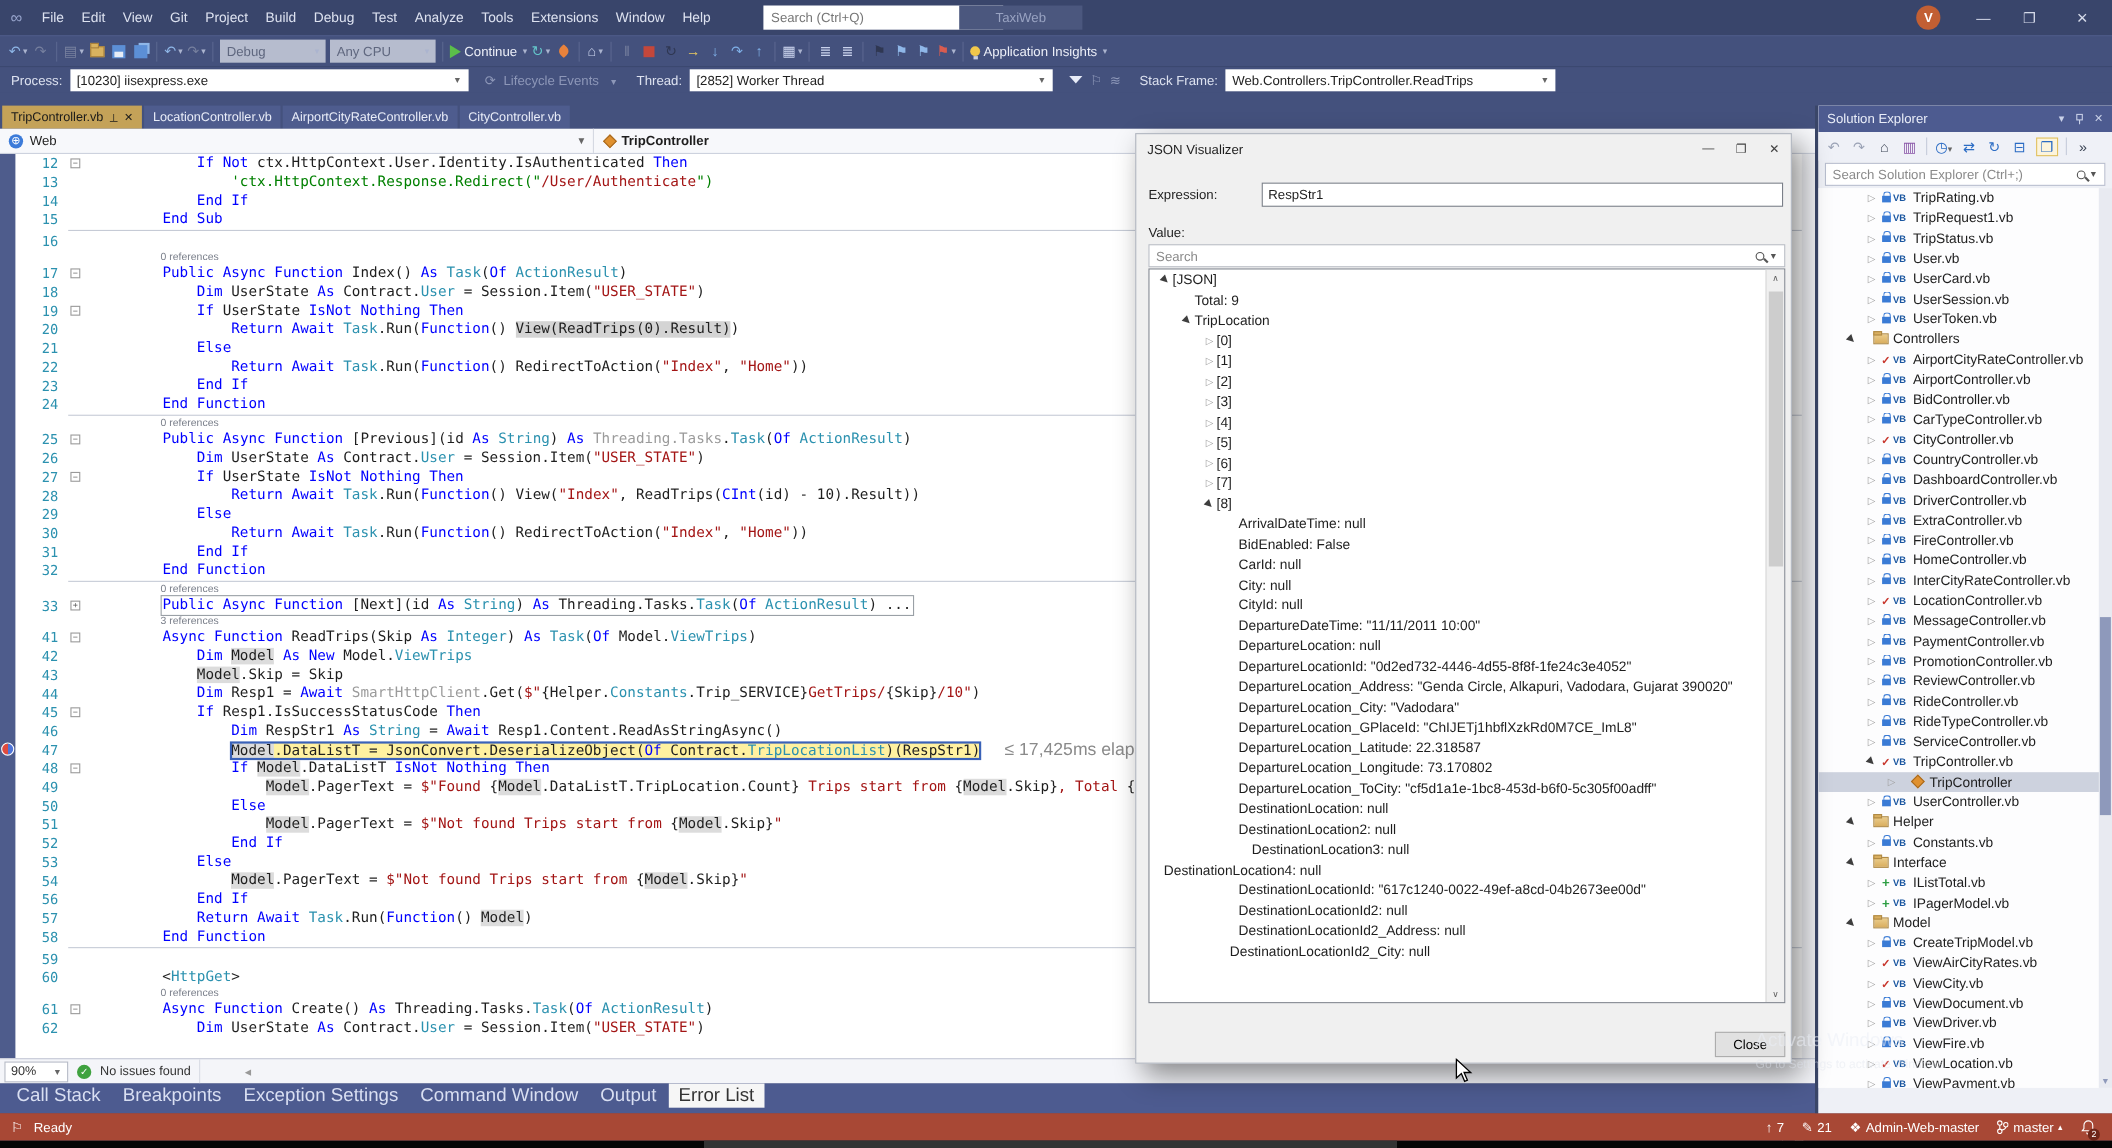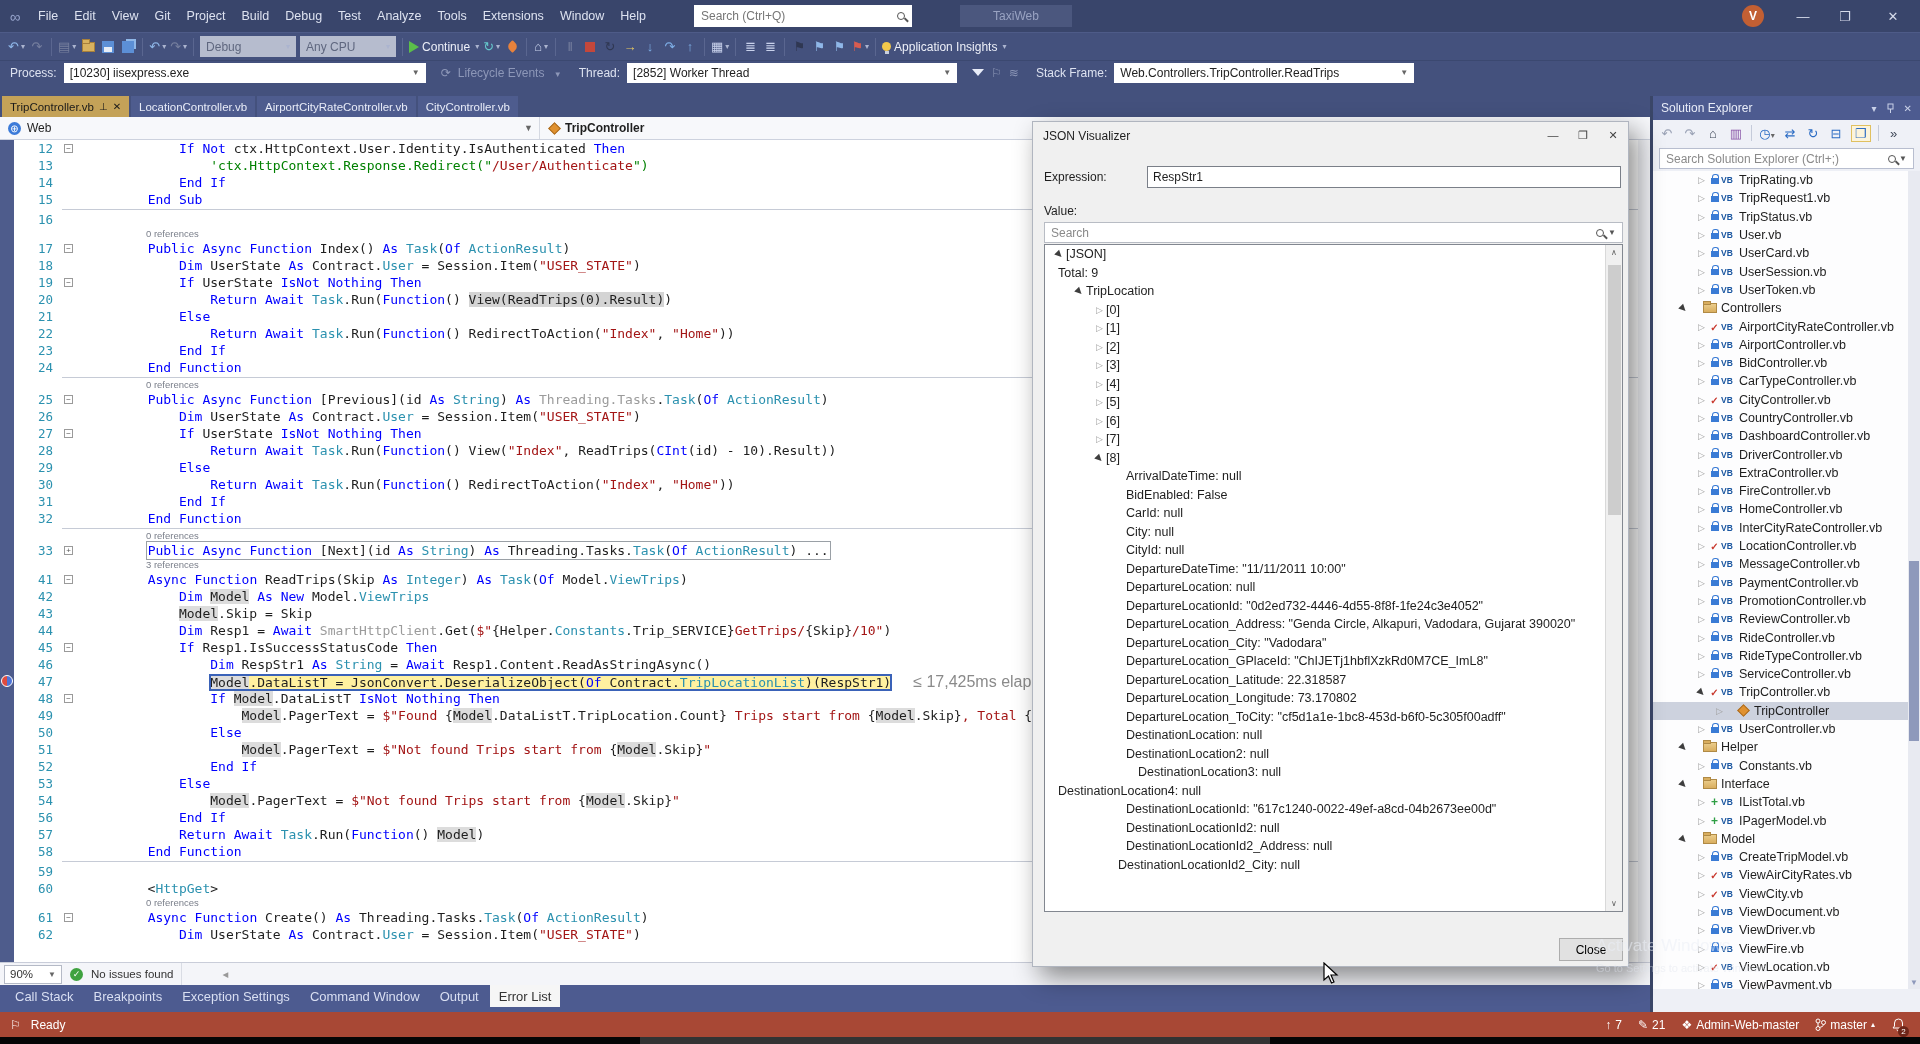--- a/index.html
+++ b/index.html
@@ -5,21 +5,21 @@
 *{margin:0;padding:0;box-sizing:border-box}
 html,body{width:1920px;height:1044px;overflow:hidden}
 body{position:relative;font-family:"Liberation Sans",sans-serif;background:#44517D;color:#1e1e1e}
 
 #titlebar{position:absolute;left:0;top:0;width:1920px;height:32px;background:#39456B;display:flex;align-items:center;color:#DDE2F0;font-size:12.5px}
 #vslogo{width:30px;text-align:center;color:#97A4CC;font-size:15px}
 .menu-item{padding:0 8px;height:22px;display:flex;align-items:center;cursor:default}
 #title-search{position:absolute;left:694px;top:5px;width:218px;height:22px;background:#fff;display:flex;align-items:center;justify-content:space-between;padding:0 7px;color:#767676;font-size:12px}
 .mag{width:8px;height:8px;border:1.5px solid #555;border-radius:50%;position:relative;display:inline-block}
 .mag::after{content:"";position:absolute;left:6px;top:6px;width:5px;height:1.5px;background:#555;transform:rotate(45deg)}
-#taxiweb{position:absolute;left:960px;top:5px;width:112px;height:22px;background:#4B577E;color:#99A3C2;display:flex;align-items:center;justify-content:center;font-size:12px}
+#taxiweb{position:absolute;left:872px;top:5px;width:112px;height:22px;background:#4B577E;color:#99A3C2;display:flex;align-items:center;justify-content:center;font-size:12px}
 #avatar{position:absolute;left:1742px;top:5px;width:22px;height:22px;border-radius:50%;background:#C25F33;color:#fff;font-size:12px;display:flex;align-items:center;justify-content:center;font-weight:bold}
 .winbtn{position:absolute;top:0;width:42px;height:32px;display:flex;align-items:center;justify-content:center;color:#D6DBEA;font-size:13px}
 
 #toolbar{position:absolute;left:0;top:32px;width:1920px;height:28px;background:#44517D;display:flex;align-items:center;padding-left:6px;border-top:1px solid #4E5B88}
 .tb-item{height:22px;min-width:20px;display:flex;align-items:center;justify-content:center;font-size:13px;padding:0 2px;position:relative}
 .tb-caret{font-size:8px;color:#ABB4CF;margin-left:2px}
 .tsep{width:1px;height:18px;background:#5A6690;margin:0 4px}
 .c-blue{color:#8FB7E8}.c-blue2{color:#7FB0E8}.c-dim{color:#77809F}.c-teal{color:#64C6CB}.c-light{color:#C9D2EC}.c-dark{color:#2F3752}.c-gold{color:#E8C860}.c-red{color:#D85C50}
 .tb-select{width:96px;height:21px;background:#B6BCCE;color:#5F677F;font-size:12px;display:flex;align-items:center;justify-content:space-between;padding:0 6px;margin:0 2px}
 .tb-label{color:#ECEFF8;font-size:12px;margin:0 3px}
@@ -69,21 +69,21 @@
 .psep-row::after{content:"";position:absolute;left:62px;right:0;top:1px;height:1px;background:#C6CBD6}
 .bpico{position:absolute;left:1px;top:2px;width:12px;height:12px;border-radius:50%;background:linear-gradient(90deg,#E04B3F 50%,#4F74D8 50%);border:1px solid #fff}
 #editor-vsb{position:absolute;right:0;top:0;bottom:0;width:15px;background:#EFF0F4}
 
 #editorfoot{position:absolute;left:0;top:962px;width:1653px;height:23px;background:#F4F5F9;border-top:1px solid #C9CDD9;display:flex;align-items:center;font-size:11.5px;color:#333;gap:8px;padding-left:4px}
 #zoombox{width:58px;height:19px;background:#fff;border:1px solid #B5BAC6;display:flex;align-items:center;justify-content:space-between;padding:0 5px}
 .okdot{width:13px;height:13px;border-radius:50%;background:#3FA23F;color:#fff;font-size:9px;display:inline-flex;align-items:center;justify-content:center}
 #hscroll{flex:1;height:100%;display:flex;align-items:center;color:#999;padding-left:40px;border-left:1px solid #D9DCE4}
 
 #paneltabs{position:absolute;left:0;top:985px;width:1920px;height:27px;background:#4D5B90;display:flex;align-items:flex-start;padding-left:6px;gap:2px}
-.ptab{height:22px;padding:0 9px;font-size:13px;color:#D9DFF2;display:flex;align-items:center}
+.ptab{height:22px;padding:0 9px;font-size:17px;color:#D9DFF2;display:flex;align-items:center}
 .ptab.active{background:#F6F6F6;color:#333}
 #setabs{position:absolute;left:1655px;top:985px;display:flex;gap:2px}
 
 #statusbar{position:absolute;left:0;top:1012px;width:1920px;height:25px;background:#A84835;color:#fff;font-size:12px;display:flex;align-items:center;padding:0 10px}
 #status-right{position:absolute;right:14px;top:0;height:25px;display:flex;align-items:center;gap:16px}
 .sb-item{display:flex;align-items:center;gap:4px}
 .bellwrap{position:relative}
 .bellbadge{position:absolute;left:7px;top:9px;width:11px;height:11px;border-radius:50%;background:#6E2518;color:#fff;font-size:8px;display:flex;align-items:center;justify-content:center}
 #blackstrip{position:absolute;left:0;top:1037px;width:1920px;height:7px;background:#050505}
 #blackstrip .mid{position:absolute;left:640px;width:630px;top:0;height:7px;background:#333}
@@ -477,21 +477,21 @@
         <span class="mag"></span>
         <span style="font-size:8px;color:#555">▼</span>
       </span>
   </div>
   <div id="dlg-tree">
     <div id="jt-rows">
         <div class="jt-row" style="padding-left: 8px;">
           <span class="tw open">▶</span>
           <span>[JSON]</span>
         </div>
-        <div class="jt-row" style="">
+        <div class="jt-row" style="padding-left: 28px;">
           <span class="tw"></span>
           <span>Total: 9</span>
         </div>
         <div class="jt-row" style="padding-left: 28px;">
           <span class="tw open">▶</span>
           <span>TripLocation</span>
         </div>
         <div class="jt-row" style="padding-left: 48px;">
           <span class="tw closed">▷</span>
           <span>[0]</span>

